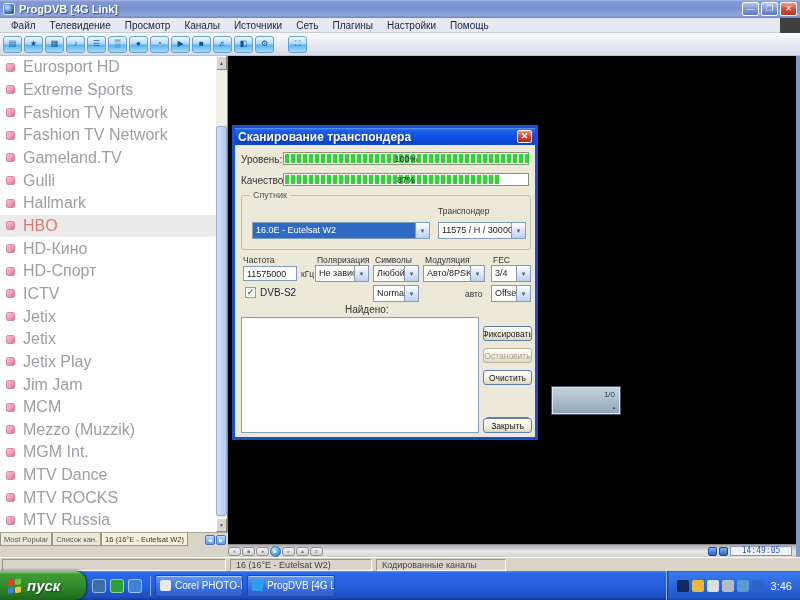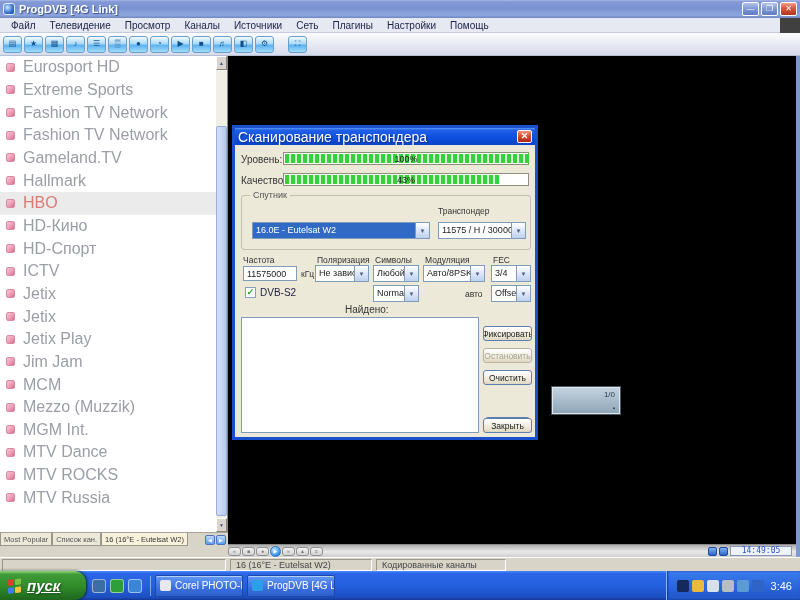--- a/index.html
+++ b/index.html
@@ -101,41 +101,41 @@
   
   .taskbar { position:absolute; left:0; top:571px; width:800px; height:29px;
     background:linear-gradient(180deg,#4b8df8 0%,#2b66e8 8%,#2460e0 50%,#1c4fc0 90%,#15389a 100%);
     display:flex; align-items:center; }
   .start-btn { width:86px; height:29px; border-radius:0 12px 12px 0;
     background:linear-gradient(180deg,#8cd470 0%,#3f9a37 12%,#2f8a2a 55%,#1e661d 100%);
     box-shadow:1px 0 3px #0a2a0a; display:flex; align-items:center; gap:5px; padding-left:8px; }
   .start-flag { width:14px; height:14px; display:grid; grid-template-columns:6px 6px; grid-gap:1px;
     transform:skewY(-6deg); }
   .start-flag i { height:6px; border-radius:1px; }
-  .start-label { color:#fff; font-size:15px; font-weight:bold; font-style:italic; text-shadow:1px 1px 2px #14421a;text-decoration:underline; }
+  .start-label { color:#fff; font-size:15px; font-weight:bold; font-style:italic; text-shadow:1px 1px 2px #14421a; }
   .quicklaunch { display:flex; align-items:center; gap:4px; padding:0 6px; }
   .ql-ico { width:14px; height:14px; border-radius:3px; border:1px solid rgba(255,255,255,.5); }
   .ql-sep { width:1px; height:20px; background:rgba(255,255,255,.45); margin-left:2px; }
   .task-btn { width:88px; height:22px; margin-left:4px; border-radius:2px; border:1px solid #1d48a8;
     background:linear-gradient(180deg,#639af4,#3a6fdf 60%,#2e5ecc); box-shadow:inset 0 1px 0 rgba(255,255,255,.5);
     display:flex; align-items:center; gap:4px; padding:0 4px; color:#fff; font-size:10px;
     white-space:nowrap; overflow:hidden; }
   .task-ico { width:11px; height:11px; border-radius:2px; flex:none; }
   .tray { margin-left:auto; height:29px; display:flex; align-items:center; gap:3px; padding:0 8px 0 10px;
     background:linear-gradient(180deg,#3a7cf0,#1f54c8); border-left:1px solid #8fb4f8;
     box-shadow:inset 1px 0 2px #123a8a; }
   .tray-ico { width:12px; height:12px; border-radius:2px; }
   .tray-clock { color:#fff; font-size:11px; margin-left:4px; }
 
   
   .dialog { position:absolute; left:232px; top:125px; width:306px; height:315px;
     border:3px solid #1a50cc; background:#ece9d8; box-shadow:2px 3px 8px rgba(0,0,0,.6); }
   .dlg-title { height:17px; display:flex; align-items:center; padding:0 3px;
     background:linear-gradient(180deg,#5a9af6 0%,#2260e8 12%,#0d4fe0 55%,#0a44c6 100%); }
-  .dlg-title-text { color:#fff; font-size:14px; font-weight:normal; flex:1;
+  .dlg-title-text { color:#fff; font-size:12px; font-weight:bold; flex:1;
     text-shadow:1px 1px 1px #10348a; white-space:nowrap; overflow:hidden; }
   .dlg-close { width:15px; height:13px; border-radius:2px; border:1px solid #fff;
     background:linear-gradient(180deg,#f0907a,#da4a30 50%,#a82812); color:#fff; font-size:9px;
     font-weight:bold; display:flex; align-items:center; justify-content:center; line-height:1; }
   .dlg-body { position:relative; height:292px; font-size:10px; color:#222; }
   .lbl { position:absolute; font-size:10px; color:#333; white-space:nowrap; }
 
   .pbar { position:absolute; left:48px; width:246px; height:13px; background:#fff; border:1px solid #8f8f7a; }
   .pfill { position:absolute; left:1px; top:1px; bottom:1px;
     background:repeating-linear-gradient(90deg,#35d13c 0 4px,#d9f5d6 4px 6px); }
@@ -239,20 +239,24 @@
         <div class="ch-row">
           <span class="ch-bullet"></span>
           <span class="ch-name">Fashion TV Network</span>
         </div>
 
         <div class="ch-row">
           <span class="ch-bullet"></span>
           <span class="ch-name">Gameland.TV</span>
         </div>
 
+        <div class="ch-row">
+          <span class="ch-bullet"></span>
+          <span class="ch-name">Gulli</span>
+        </div>
 
         <div class="ch-row">
           <span class="ch-bullet"></span>
           <span class="ch-name">Hallmark</span>
         </div>
 
         <div class="ch-row selected">
           <span class="ch-bullet"></span>
           <span class="ch-name">HBO</span>
         </div>
@@ -422,21 +426,21 @@
     <div class="dlg-body">
 
       <span class="lbl" style="left:6px;top:9px;">Уровень:</span>
       <span class="pbar" style="top:7px;">
         <span class="pfill" style="width: 100%;"></span>
         <span class="ptext">100%</span>
       </span>
       <span class="lbl" style="left:6px;top:30px;">Качество:</span>
       <span class="pbar" style="top:28px;">
         <span class="pfill" style="width: 88%;"></span>
-        <span class="ptext">43%</span>
+        <span class="ptext">87%</span>
       </span>
 
       <div class="groupbox">
         <span class="group-label">Спутник</span>
         <span class="combo sel" style="left:10px;top:26px;width:178px;">
           <span class="val">16.0E - Eutelsat W2</span>
             <span class="cbtn">▼</span>
         </span>
         <span class="lbl" style="left:196px;top:10px;font-size:8.5px;">Транспондер</span>
         <span class="combo" style="left:196px;top:26px;width:88px;">

